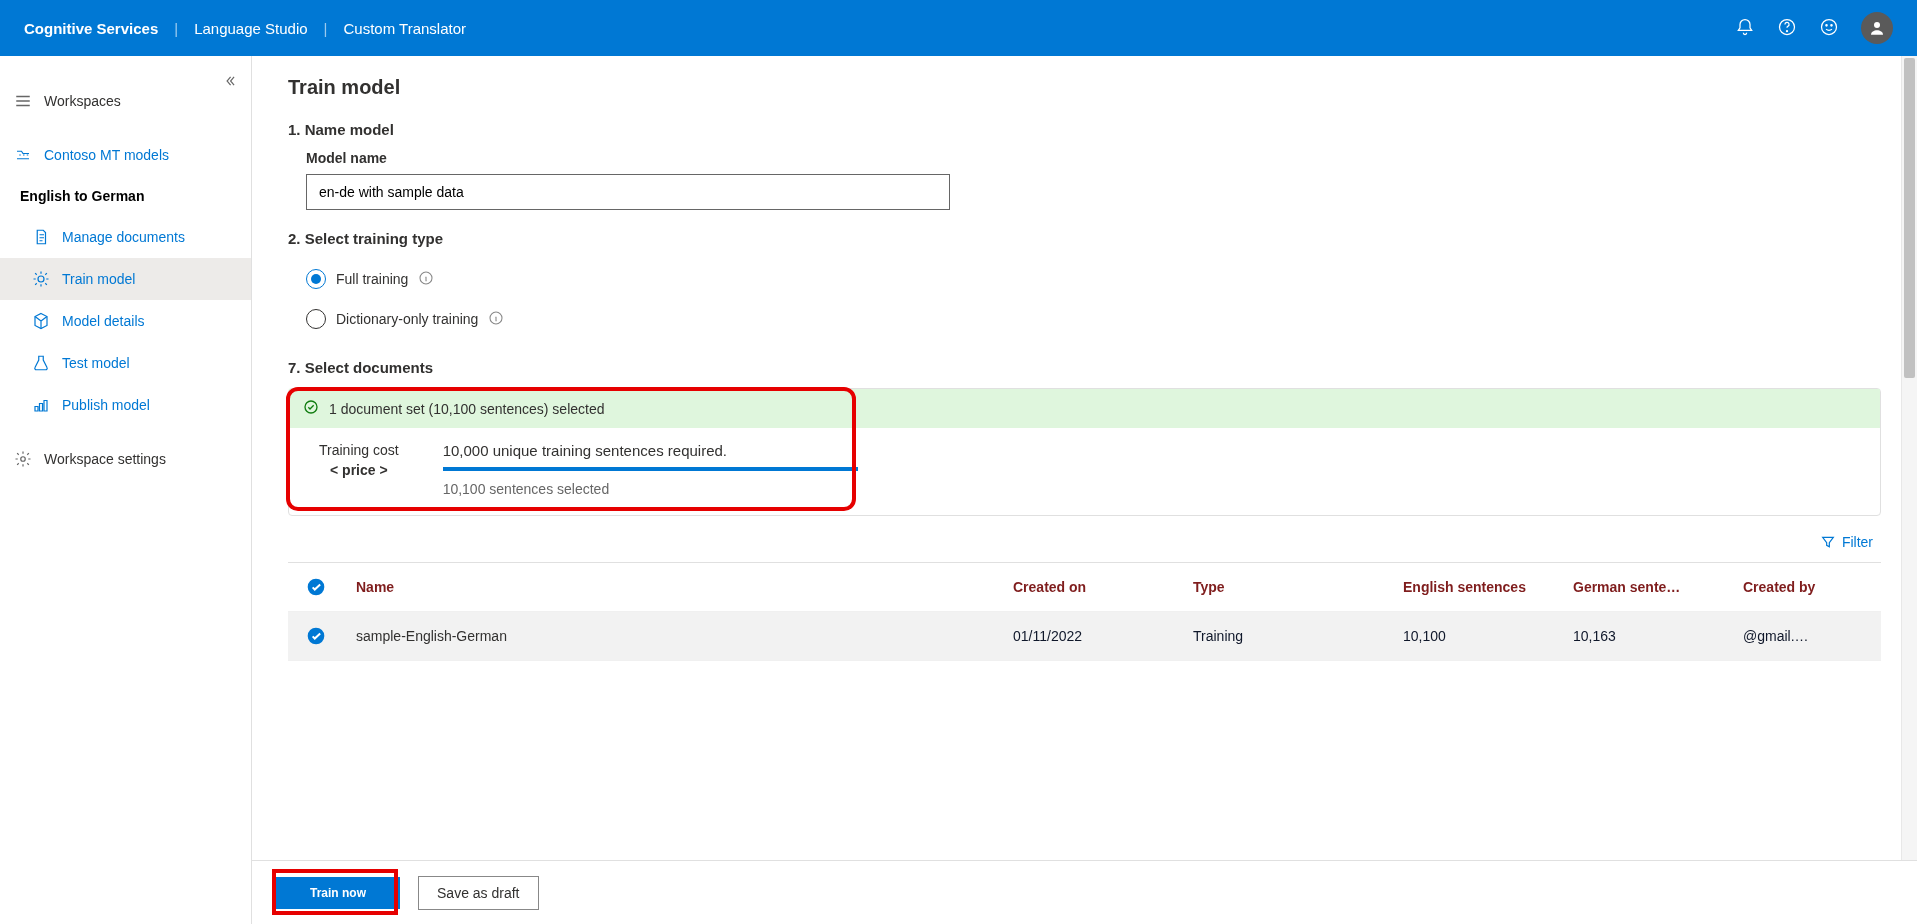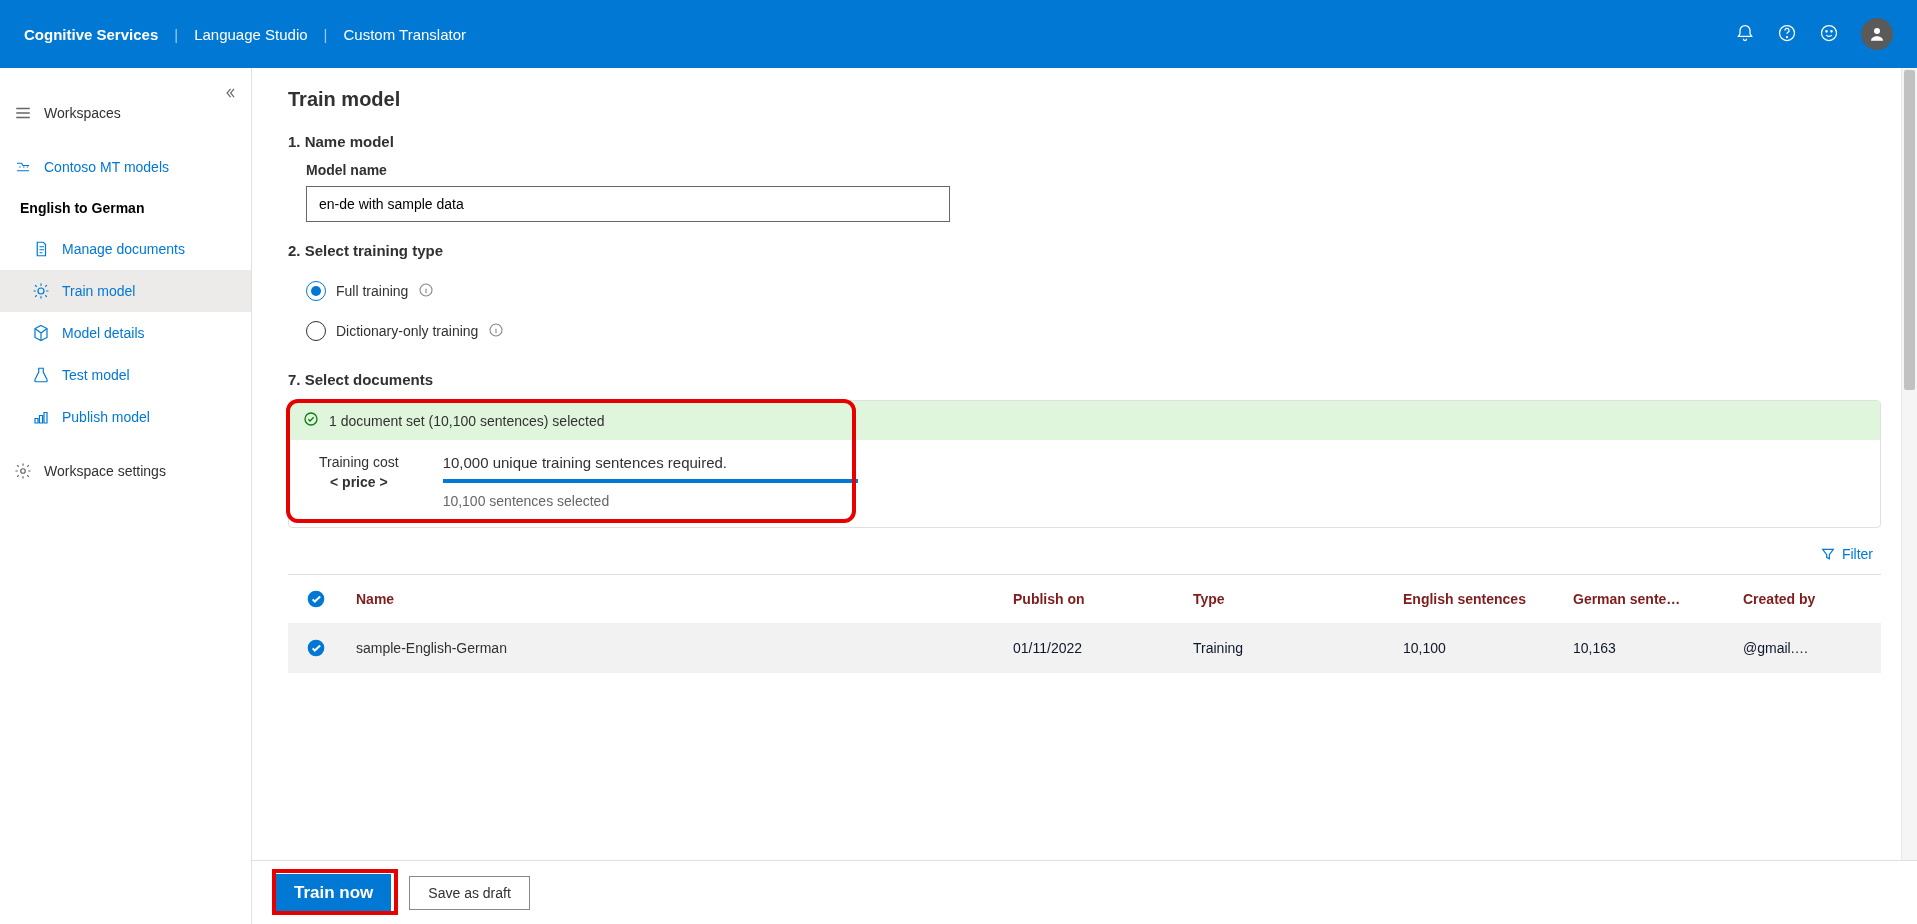--- a/index.html
+++ b/index.html
@@ -1,19 +1,19 @@
 <!DOCTYPE html>
 <html><head>
   <meta charset="utf-8">
   <style>
     * { margin: 0; padding: 0; box-sizing: border-box; }
     body { font-family: "Segoe UI", -apple-system, sans-serif; font-size: 14px; color: #323130; background: #fff; overflow: hidden; }
 
     
-    .header { background: #0078d4; color: #fff; height: 68px; display: flex; align-items: center; padding: 0 24px; justify-content: space-between; }
+    .header { background: #0078d4; color: #fff; height: 56px; display: flex; align-items: center; padding: 0 24px; justify-content: space-between; }
     .breadcrumbs { display: flex; align-items: center; gap: 16px; font-size: 15px; }
     .crumb-sep { color: rgba(255,255,255,0.6); font-weight: 300; }
     .crumb { cursor: pointer; }
     .crumb.bold { font-weight: 600; }
     .header-icons { display: flex; align-items: center; gap: 22px; }
     .header-icons svg { width: 20px; height: 20px; cursor: pointer; }
     .avatar { width: 32px; height: 32px; border-radius: 50%; background: #5a5a5a; display: flex; align-items: center; justify-content: center; cursor: pointer; }
     .avatar svg { width: 18px; height: 18px; }
 
     
@@ -69,21 +69,21 @@
     .table { width: 100%; border-top: 1px solid #e0e0e0; }
     .table-row { display: grid; grid-template-columns: 60px 1fr 180px 210px 170px 170px 130px; align-items: center; padding: 14px 8px; border-bottom: 1px solid #f0f0f0; }
     .table-row.header-row { font-weight: 600; color: #7f1d1d; }
     .table-row.data-row { background: #f2f2f2; }
     .check-circle { width: 20px; height: 20px; display: inline-block; margin-left: 10px; cursor: pointer; }
     .check-circle svg { width: 20px; height: 20px; }
     .muted { color: #0f172a; }
 
     
     .bottom-bar { position: fixed; left: 252px; right: 0; bottom: 0; height: 64px; background: #fff; border-top: 1px solid #e0e0e0; display: flex; align-items: center; gap: 18px; padding-left: 24px; z-index: 6; }
-    .btn-primary { background: #0078d4; color: #fff; border: none; font-weight: 600; font-size: 17px; padding: 9px 18px; cursor: pointer; font-family: inherit; }
+    .btn-primary { background: #0078d4; color: #fff; border: none; font-weight: 600; font-size: 12px; padding: 9px 34px; cursor: pointer; font-family: inherit; }
     .btn-secondary { background: #fff; color: #323130; border: 1px solid #888; font-size: 14px; padding: 8px 18px; cursor: pointer; font-family: inherit; }
     .red-highlight-2 { position: absolute; left: 20px; top: 8px; width: 126px; height: 46px; border: 4px solid #e60000; pointer-events: none; }
   </style>
 </head>
 <body>
 
 <div class="header">
   <div class="breadcrumbs">
     <span class="crumb bold">Cognitive Services</span>
     <span class="crumb-sep">|</span>
@@ -271,21 +271,21 @@
 
       <div class="table">
         <div class="table-row header-row">
           <span class="check-circle">
             <svg viewBox="0 0 24 24" fill="#0078d4">
                 <circle cx="12" cy="12" r="10"></circle>
                 <path d="M8 12.5l2.5 2.5L17 9" stroke="white" stroke-width="2.4" fill="none"></path>
               </svg>
           </span>
           <span>Name</span>
-          <span>Publish on</span>
+          <span>Created on</span>
           <span>Type</span>
           <span>English sentences</span>
           <span>German sente…</span>
           <span>Created by</span>
         </div>
         <div class="table-row data-row">
           <span class="check-circle">
             <svg viewBox="0 0 24 24" fill="#0078d4">
                 <circle cx="12" cy="12" r="10"></circle>
                 <path d="M8 12.5l2.5 2.5L17 9" stroke="white" stroke-width="2.4" fill="none"></path>

